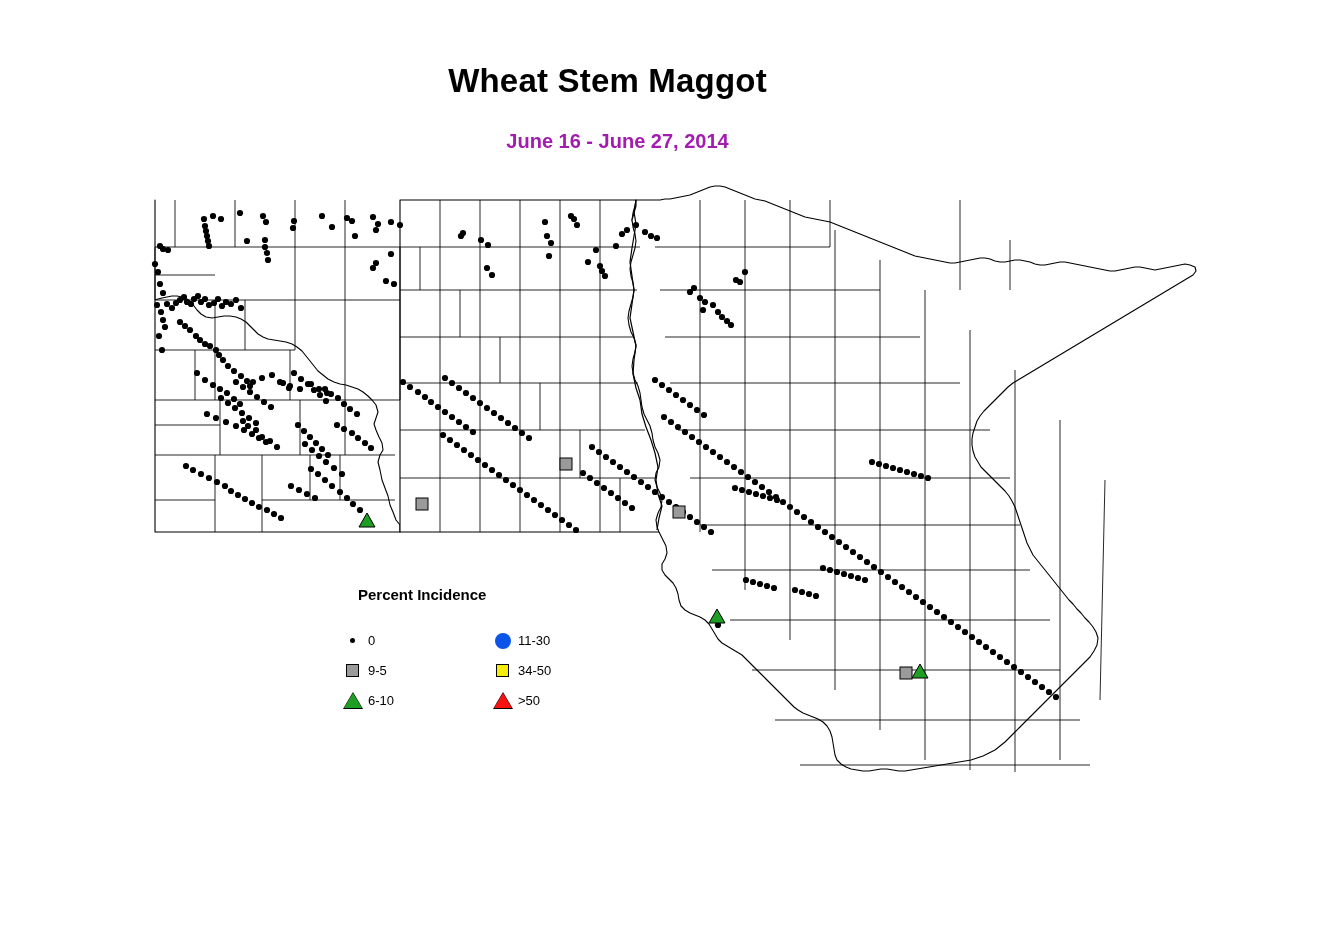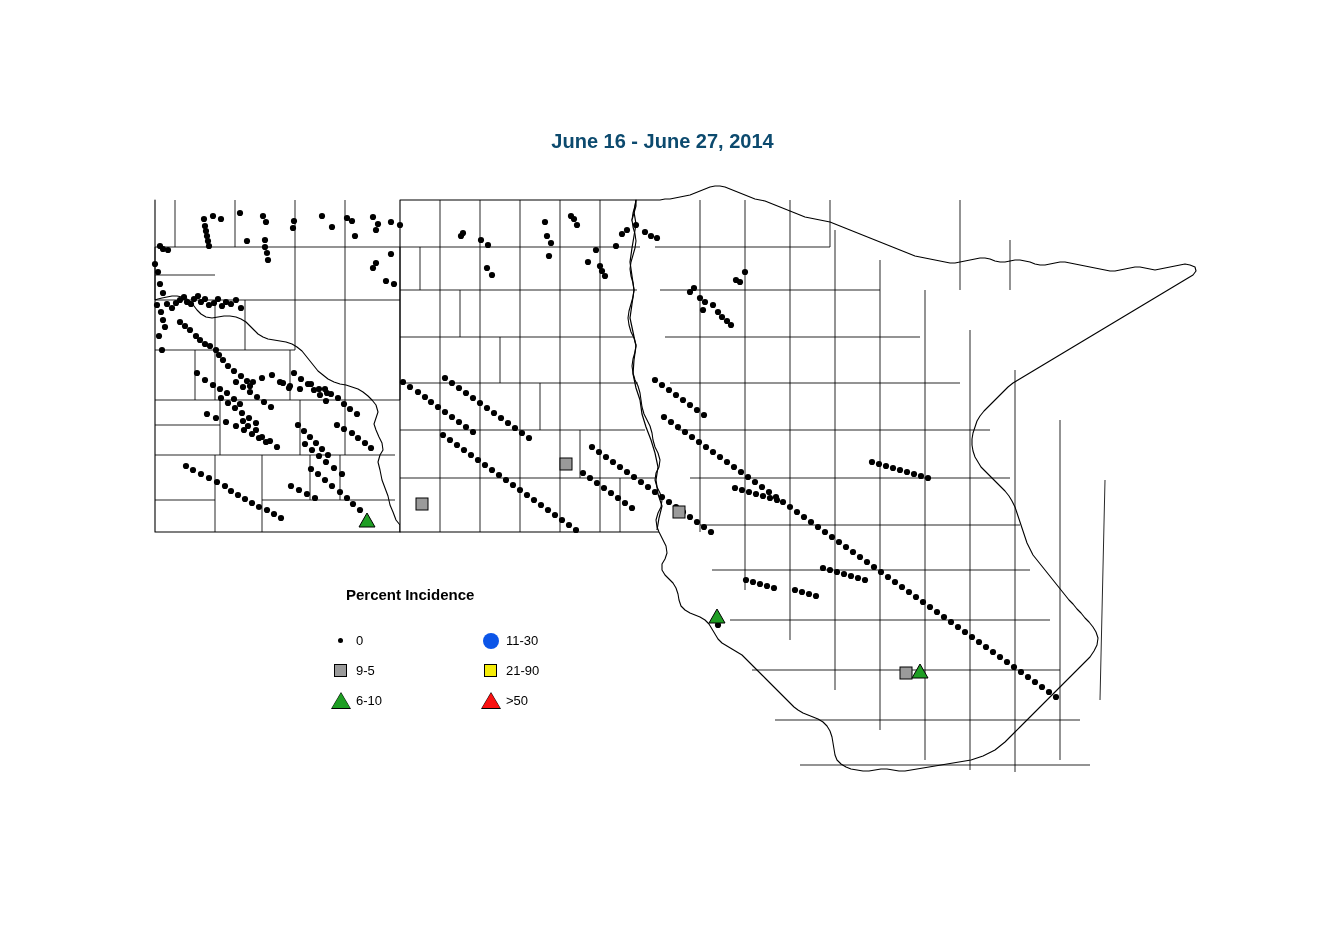--- a/index.html
+++ b/index.html
@@ -32,39 +32,38 @@
     letter-spacing: 0.2px;
   }
   #subtitle {
     position: absolute;
     top: 130px;
     left: 0;
     width: 1235px;
     text-align: center;
     font-size: 20px;
     font-weight: bold;
-    color: #0c4a6e;
-    padding-left: 45px;
+    color: #a21caf;
   }
   #map-area {
     position: absolute;
     left: 0;
     top: 0;
     width: 1341px;
     height: 926px;
   }
   #map-svg {
     position: absolute;
     left: 0;
     top: 0;
   }
   
   #legend {
     position: absolute;
-    left: 330px;
+    left: 342px;
     top: 586px;
     width: 240px;
     height: 125px;
   }
   #legend-title {
     position: absolute;
     left: 16px;
     top: 0px;
     font-size: 15px;
     font-weight: bold;
@@ -134,20 +133,21 @@
     border-left: 10px solid transparent;
     border-right: 10px solid transparent;
     border-bottom: 17px solid #000;
   }
 </style>
 </head>
 <body>
 
 <div id="page">
 
+  <div id="title">Wheat Stem Maggot</div>
   <div id="subtitle">June 16 - June 27, 2014</div>
 
   <div id="map-area">
     <svg id="map-svg" width="1341" height="926" viewBox="0 0 1341 926">
       <g id="state-outlines" fill="#ffffff" stroke="#000000" stroke-width="1.1" stroke-linejoin="round">
 
         <path d="M155,200 L155,532 L400,532 L400,525 L396,520 L393,512 L390,505 L388,496 L385,488 L382,480 L380,470 L378,462 L380,455 L383,450 L382,443 L379,437 L376,430 L374,424 L376,418 L378,412 L376,405 L372,400 L368,396 L363,392 L358,389 L352,387 L346,385 L340,384 L334,382 L328,379 L323,375 L318,371 L314,366 L310,361 L306,356 L302,351 L297,347 L292,344 L286,342 L280,341 L274,340 L268,339 L263,337 L258,334 L254,330 L250,326 L246,322 L241,319 L236,317 L230,316 L224,316 L218,317 L212,318 L206,317 L201,314 L197,310 L194,306 L191,302 L187,299 L182,297 L177,296 L172,296 L167,297 L162,298 L158,299 L155,300 Z"></path>
 
         <path d="M400,200 L400,532 L660,532 L658,527 L657,520 L659,513 L662,507 L663,500 L661,493 L658,487 L656,480 L657,473 L660,467 L661,460 L659,453 L656,447 L654,440 L653,433 L651,426 L648,420 L645,414 L643,407 L642,400 L641,393 L639,386 L636,380 L634,373 L633,366 L634,359 L636,352 L637,345 L635,338 L632,332 L630,325 L629,318 L630,311 L632,304 L634,297 L635,290 L634,283 L632,276 L631,269 L632,262 L634,255 L636,248 L637,241 L636,234 L634,227 L632,220 L633,213 L635,206 L636,200 Z"></path>
 
@@ -653,21 +653,21 @@
         <div class="legend-row" style="left: 150px; top: 44px;">
           <span class="legend-sym">
             <span class="sym-circle" style="background: rgb(11, 85, 232);"></span>
           </span>
           <span class="legend-lab">11-30</span>
         </div>
         <div class="legend-row" style="left: 150px; top: 74px;">
           <span class="legend-sym">
             <span class="sym-square" style="background: rgb(245, 236, 9);"></span>
           </span>
-          <span class="legend-lab">21-90</span>
+          <span class="legend-lab">34-50</span>
         </div>
         <div class="legend-row" style="left: 150px; top: 104px;">
           <span class="legend-sym">
             <span class="tri-outline"></span>
             <span class="sym-tri" style="border-bottom: 15px solid rgb(249, 18, 18);"></span>
           </span>
           <span class="legend-lab">&gt;50</span>
         </div>
       </div>
   </div>

